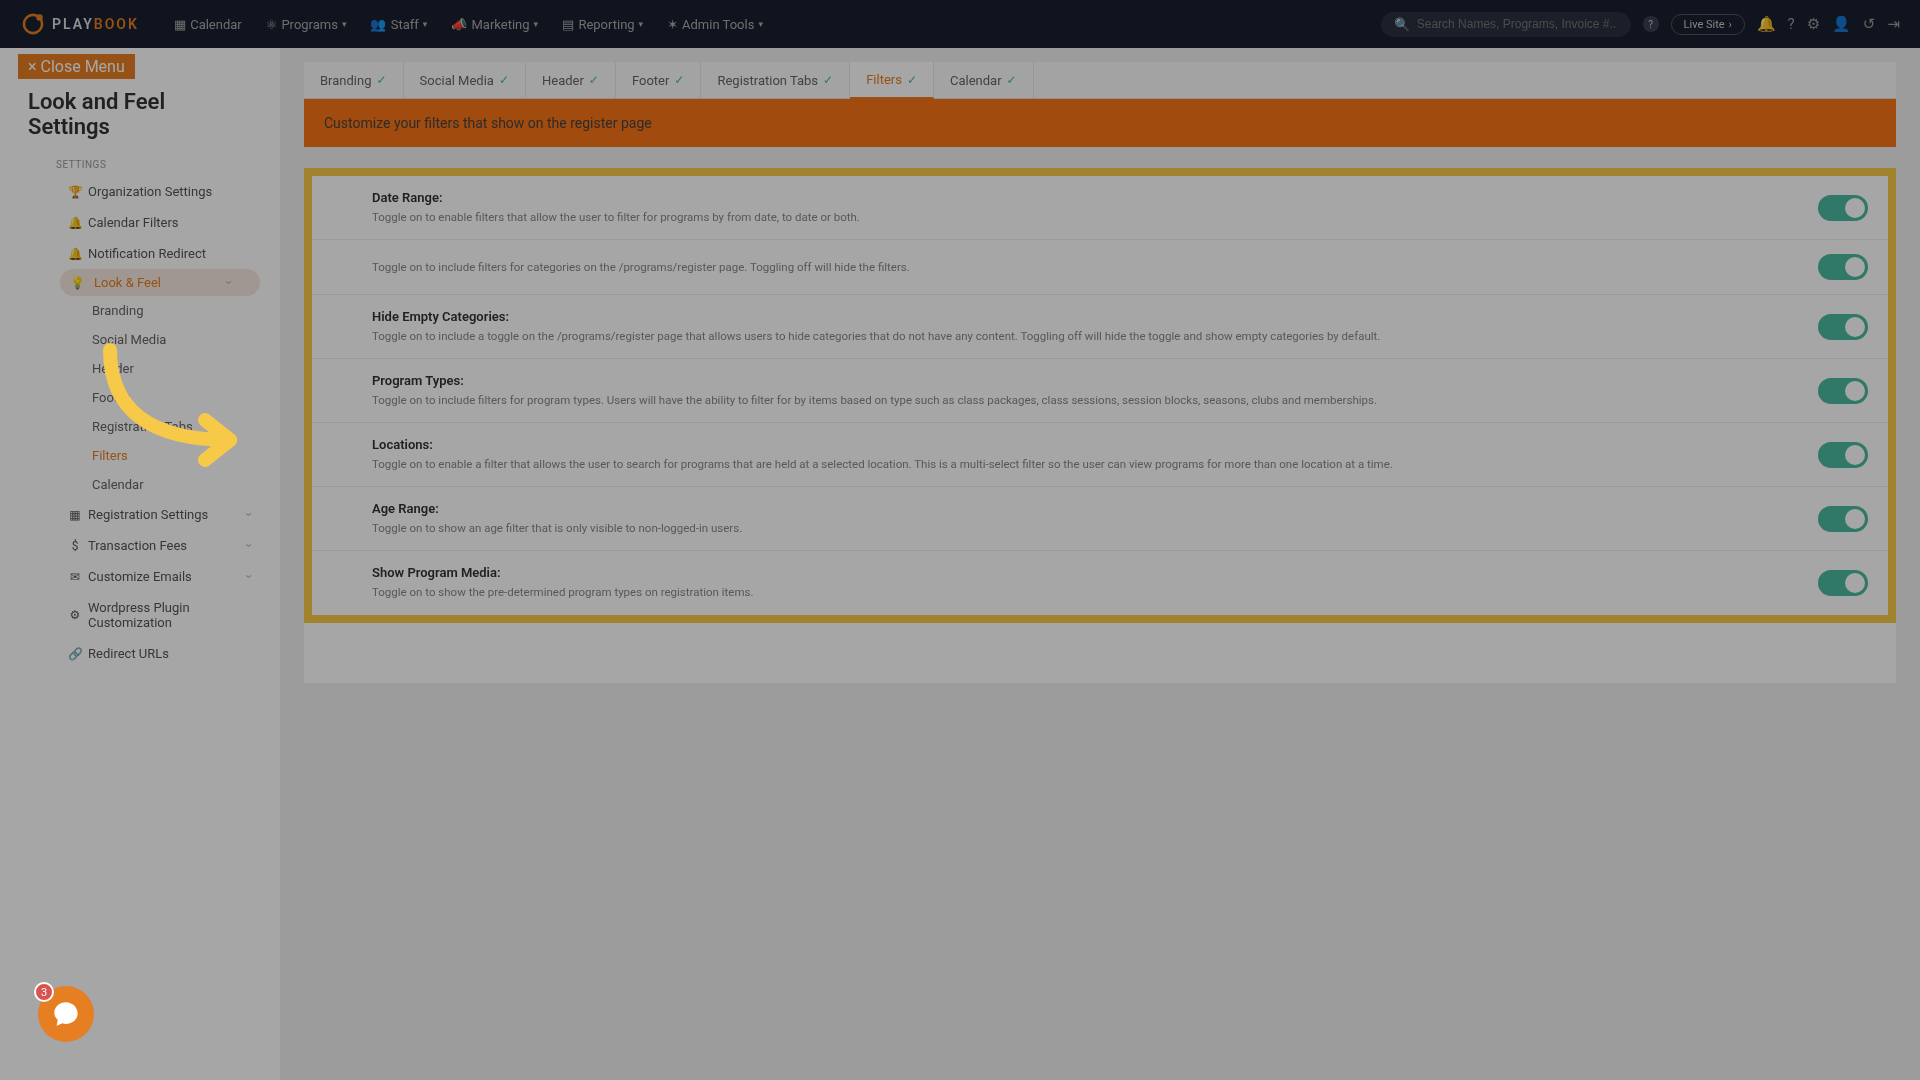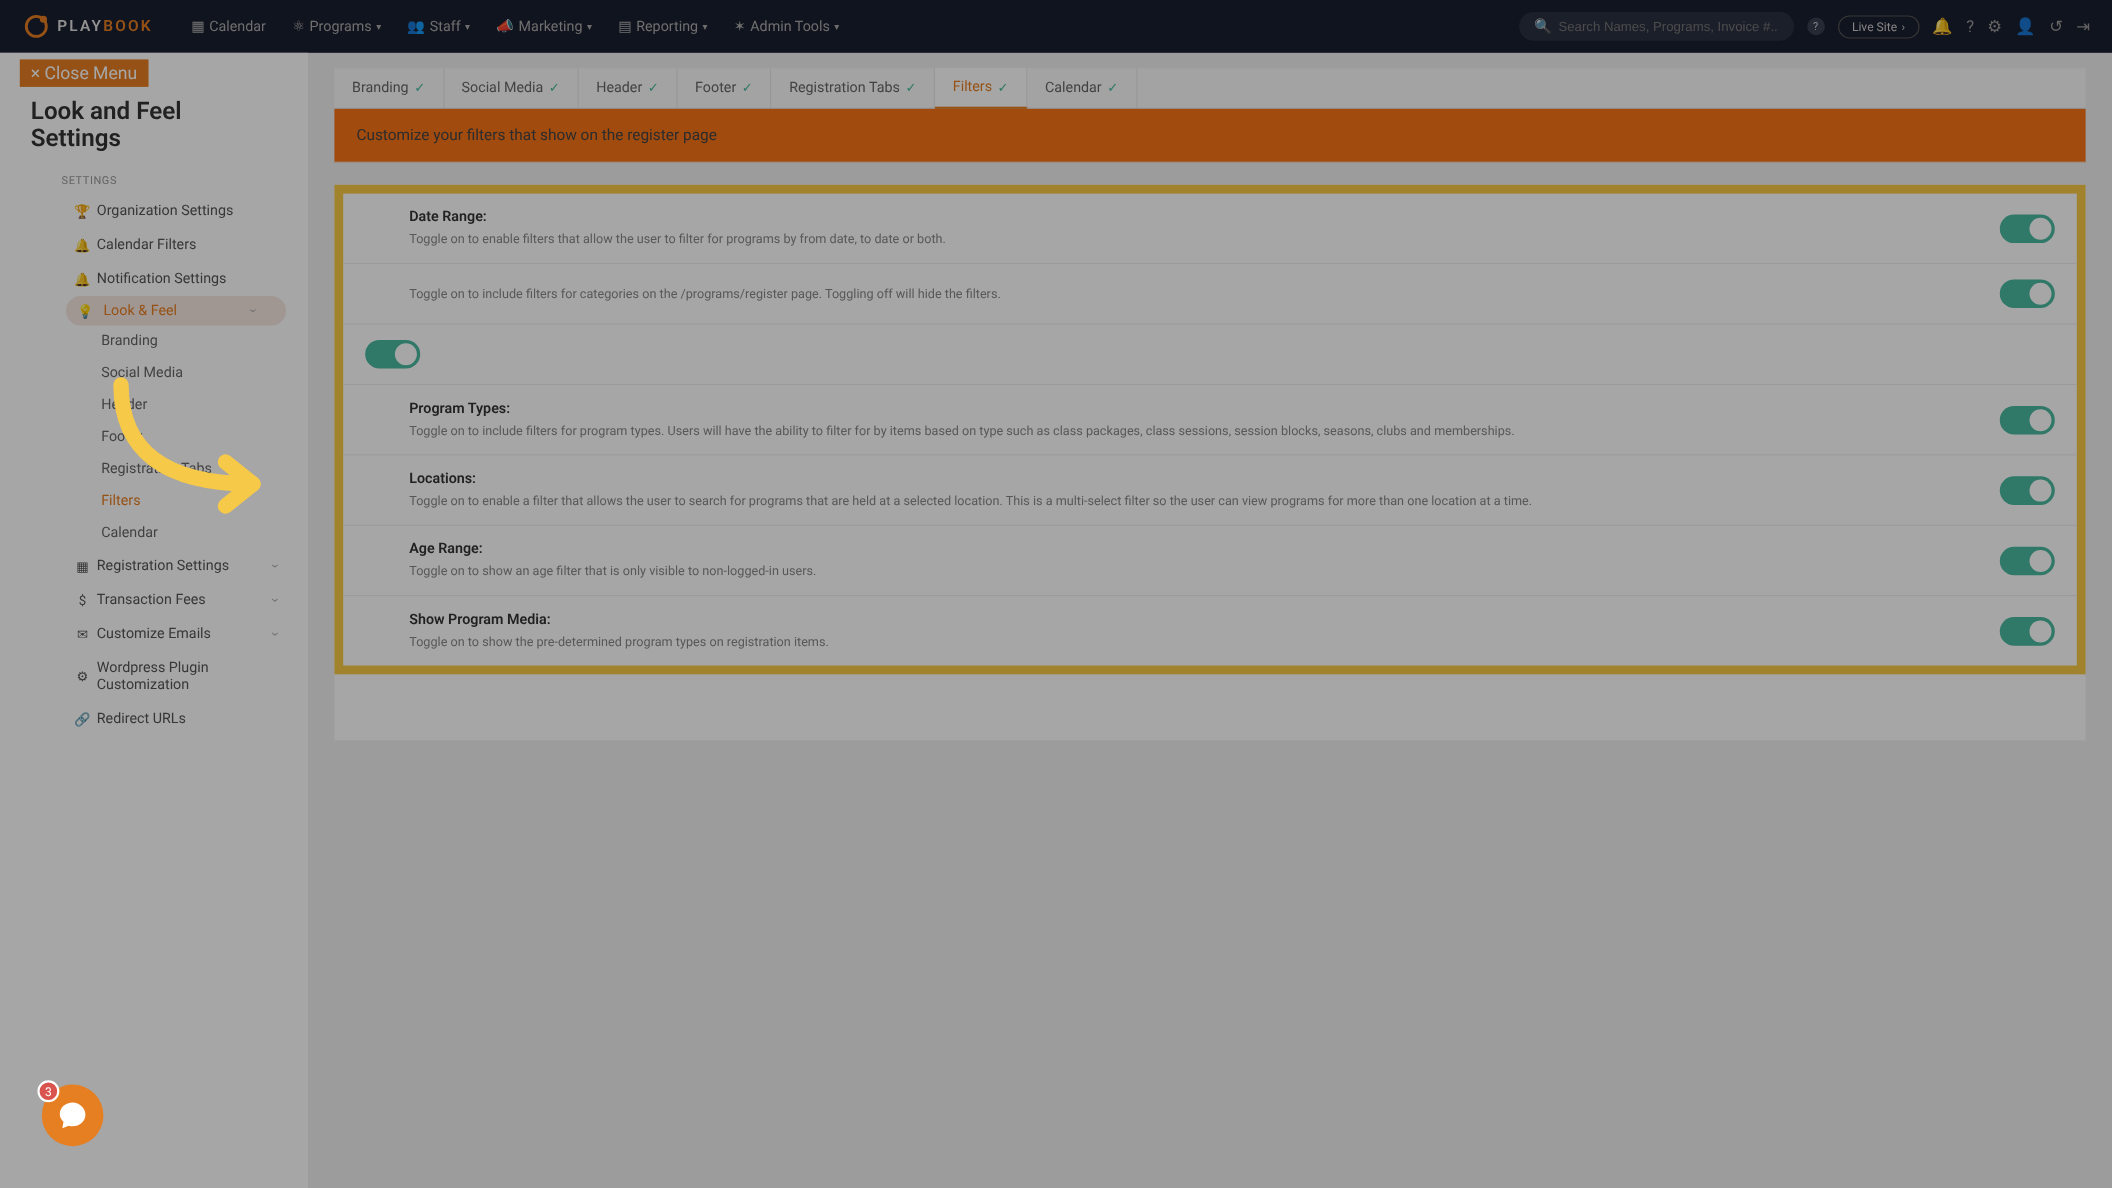--- a/index.html
+++ b/index.html
@@ -138,21 +138,21 @@
   <div class="menu-item has-icon">
       <span class="mi-icon">🏆</span>
       <span class="mi-label">Organization Settings</span>
     </div>
   <div class="menu-item has-icon">
       <span class="mi-icon">🔔</span>
       <span class="mi-label">Calendar Filters</span>
     </div>
   <div class="menu-item has-icon">
       <span class="mi-icon">🔔</span>
-      <span class="mi-label">Notification Settings</span>
+      <span class="mi-label">Notification Redirect</span>
     </div>
   <div class="menu-item active has-icon expandable">
       <span class="mi-icon">💡</span>
       <span class="mi-label">Look &amp; Feel</span>
     </div>
 
   <div class="submenu-item">Branding</div>
   <div class="submenu-item">Social Media</div>
   <div class="submenu-item">Header</div>
   <div class="submenu-item">Footer</div>
@@ -224,20 +224,24 @@
           </div>
         <div class="toggle"></div>
       </div>
       <div class="filter-row">
         <div class="filter-text">
             <div class="filter-desc">Toggle on to include filters for categories on the /programs/register page. Toggling off will hide the filters.</div>
           </div>
         <div class="toggle"></div>
       </div>
       <div class="filter-row">
+        <div class="filter-text">
+            <div class="filter-title">Hide Empty Categories:</div>
+            <div class="filter-desc">Toggle on to include a toggle on the /programs/register page that allows users to hide categories that do not have any content. Toggling off will hide the toggle and show empty categories by default.</div>
+          </div>
         <div class="toggle"></div>
       </div>
       <div class="filter-row">
         <div class="filter-text">
             <div class="filter-title">Program Types:</div>
             <div class="filter-desc">Toggle on to include filters for program types. Users will have the ability to filter for by items based on type such as class packages, class sessions, session blocks, seasons, clubs and memberships.</div>
           </div>
         <div class="toggle"></div>
       </div>
       <div class="filter-row">

